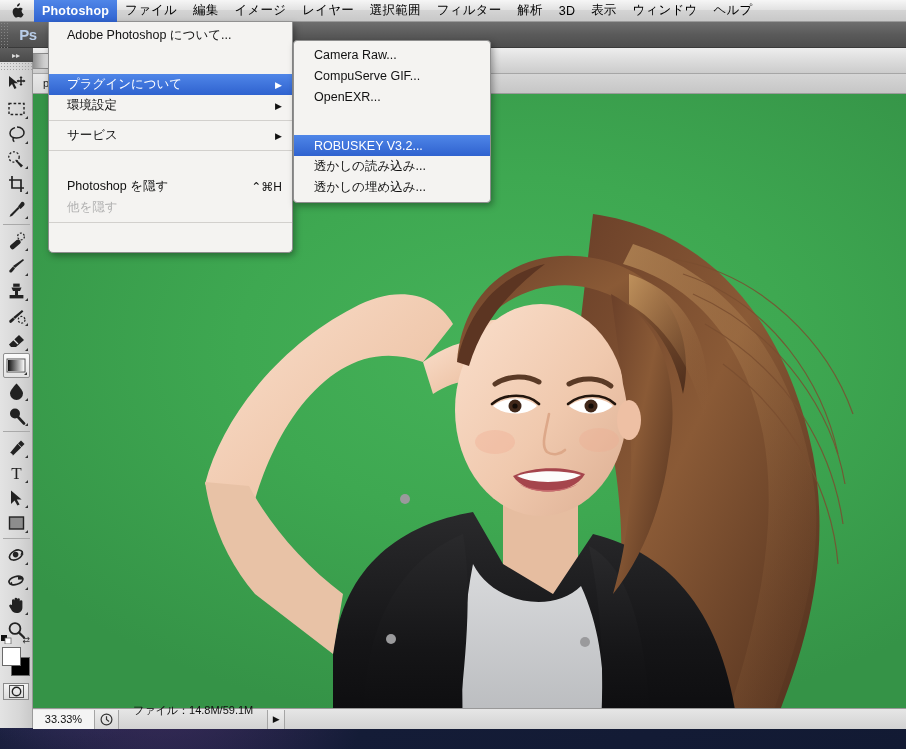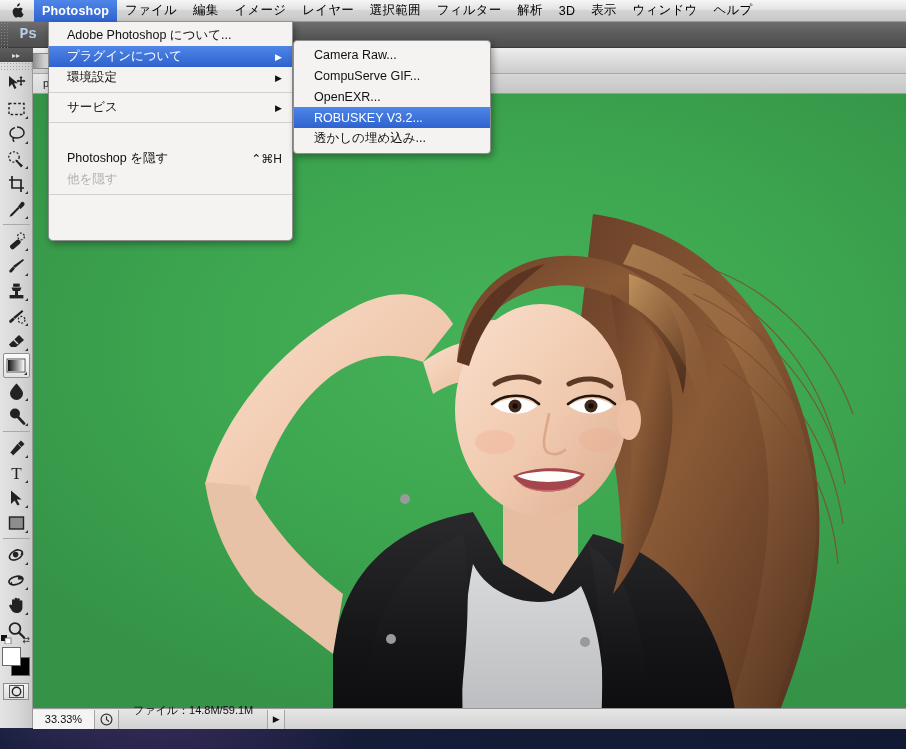--- a/index.html
+++ b/index.html
@@ -42,21 +42,21 @@
     background: linear-gradient(to bottom,#6e6e6e 0%, #5a5a5a 50%, #4e4e4e 100%);
     border-bottom:1px solid #3a3a3a; z-index:20;
     display:flex; align-items:center;
   }
   .grip { width:9px; height:26px;
     background-image: radial-gradient(#8c8c8c 0.8px, transparent 1px);
     background-size:3px 3px; opacity:.85; }
   .ps-logo {
     margin-left:6px; width:26px; height:20px; display:flex; align-items:center;
     justify-content:center; color:#b9cde8; font-size:15px; font-weight:bold;
-    font-family:Liberation Mono, monospace; letter-spacing:-0.5px;
+    font-family:Liberation Sans, sans-serif; letter-spacing:-0.5px;
   }
 
   
   #optbar {
     position:absolute; left:0; top:48px; width:906px; height:26px;
     background: linear-gradient(to bottom,#eeeeee 0%, #dcdcdc 50%, #cccccc 100%);
     border-bottom:1px solid #a6a6a6; z-index:20;
     display:flex; align-items:center; font-size:11px; color:#1a1a1a;
   }
   .ob-grip { width:9px; height:26px;
@@ -174,27 +174,27 @@
   .sb-arrow { width:18px; height:19px; display:flex; align-items:center; justify-content:center;
     font-size:9px; border-left:1px solid #a5a5a5; border-right:1px solid #a5a5a5;
     background:linear-gradient(to bottom,#ededed,#d8d8d8); }
 
   
   #psmenu {
     position:absolute; left:48px; top:22px; width:245px; z-index:80;
     background:#f4f3f1; border:1px solid #8e8e8e; border-top:none;
     border-radius:0 0 5px 5px;
     box-shadow: 2px 3px 7px rgba(0,0,0,0.35);
-    padding:3px 0 20px 0; font-size:12.5px; color:#111;
+    padding:3px 0 4px 0; font-size:12.5px; color:#111;
   }
   .mi {
     height:21px; display:flex; align-items:center; padding:0 10px 0 18px;
     white-space:nowrap; position:relative;
   }
-  .mi.hl { background:linear-gradient(to bottom,#4f86e8,#2f62cf); color:#fff; }
+  .mi.hl { background:linear-gradient(to bottom,#4f86e8,#2f62cf); color:#fff;margin-top:28px; }
   .mi.dis { color:#b0b0b0; }
   .mi .key { margin-left:auto; padding-left:20px; font-size:12px; }
   .mi .sub { margin-left:auto; font-size:9px; }
   .mi-sep { height:1px; background:#d2d0cd; margin:4px 0; }
 
   
   #plugmenu {
     position:absolute; left:293px; top:40px; width:198px; z-index:90;
     background:#f4f3f1; border:1px solid #8e8e8e; border-radius:4px;
     box-shadow: 2px 3px 7px rgba(0,0,0,0.35);
@@ -607,15 +607,18 @@
   <div class="mi">
     <span>CompuServe GIF...</span>
   </div>
   <div class="mi">
     <span>OpenEXR...</span>
   </div>
   <div class="mi hl">
     <span>ROBUSKEY V3.2...</span>
   </div>
   <div class="mi">
+    <span>透かしの読み込み...</span>
+  </div>
+  <div class="mi">
     <span>透かしの埋め込み...</span>
   </div>
 </div>
 
 </body></html>

